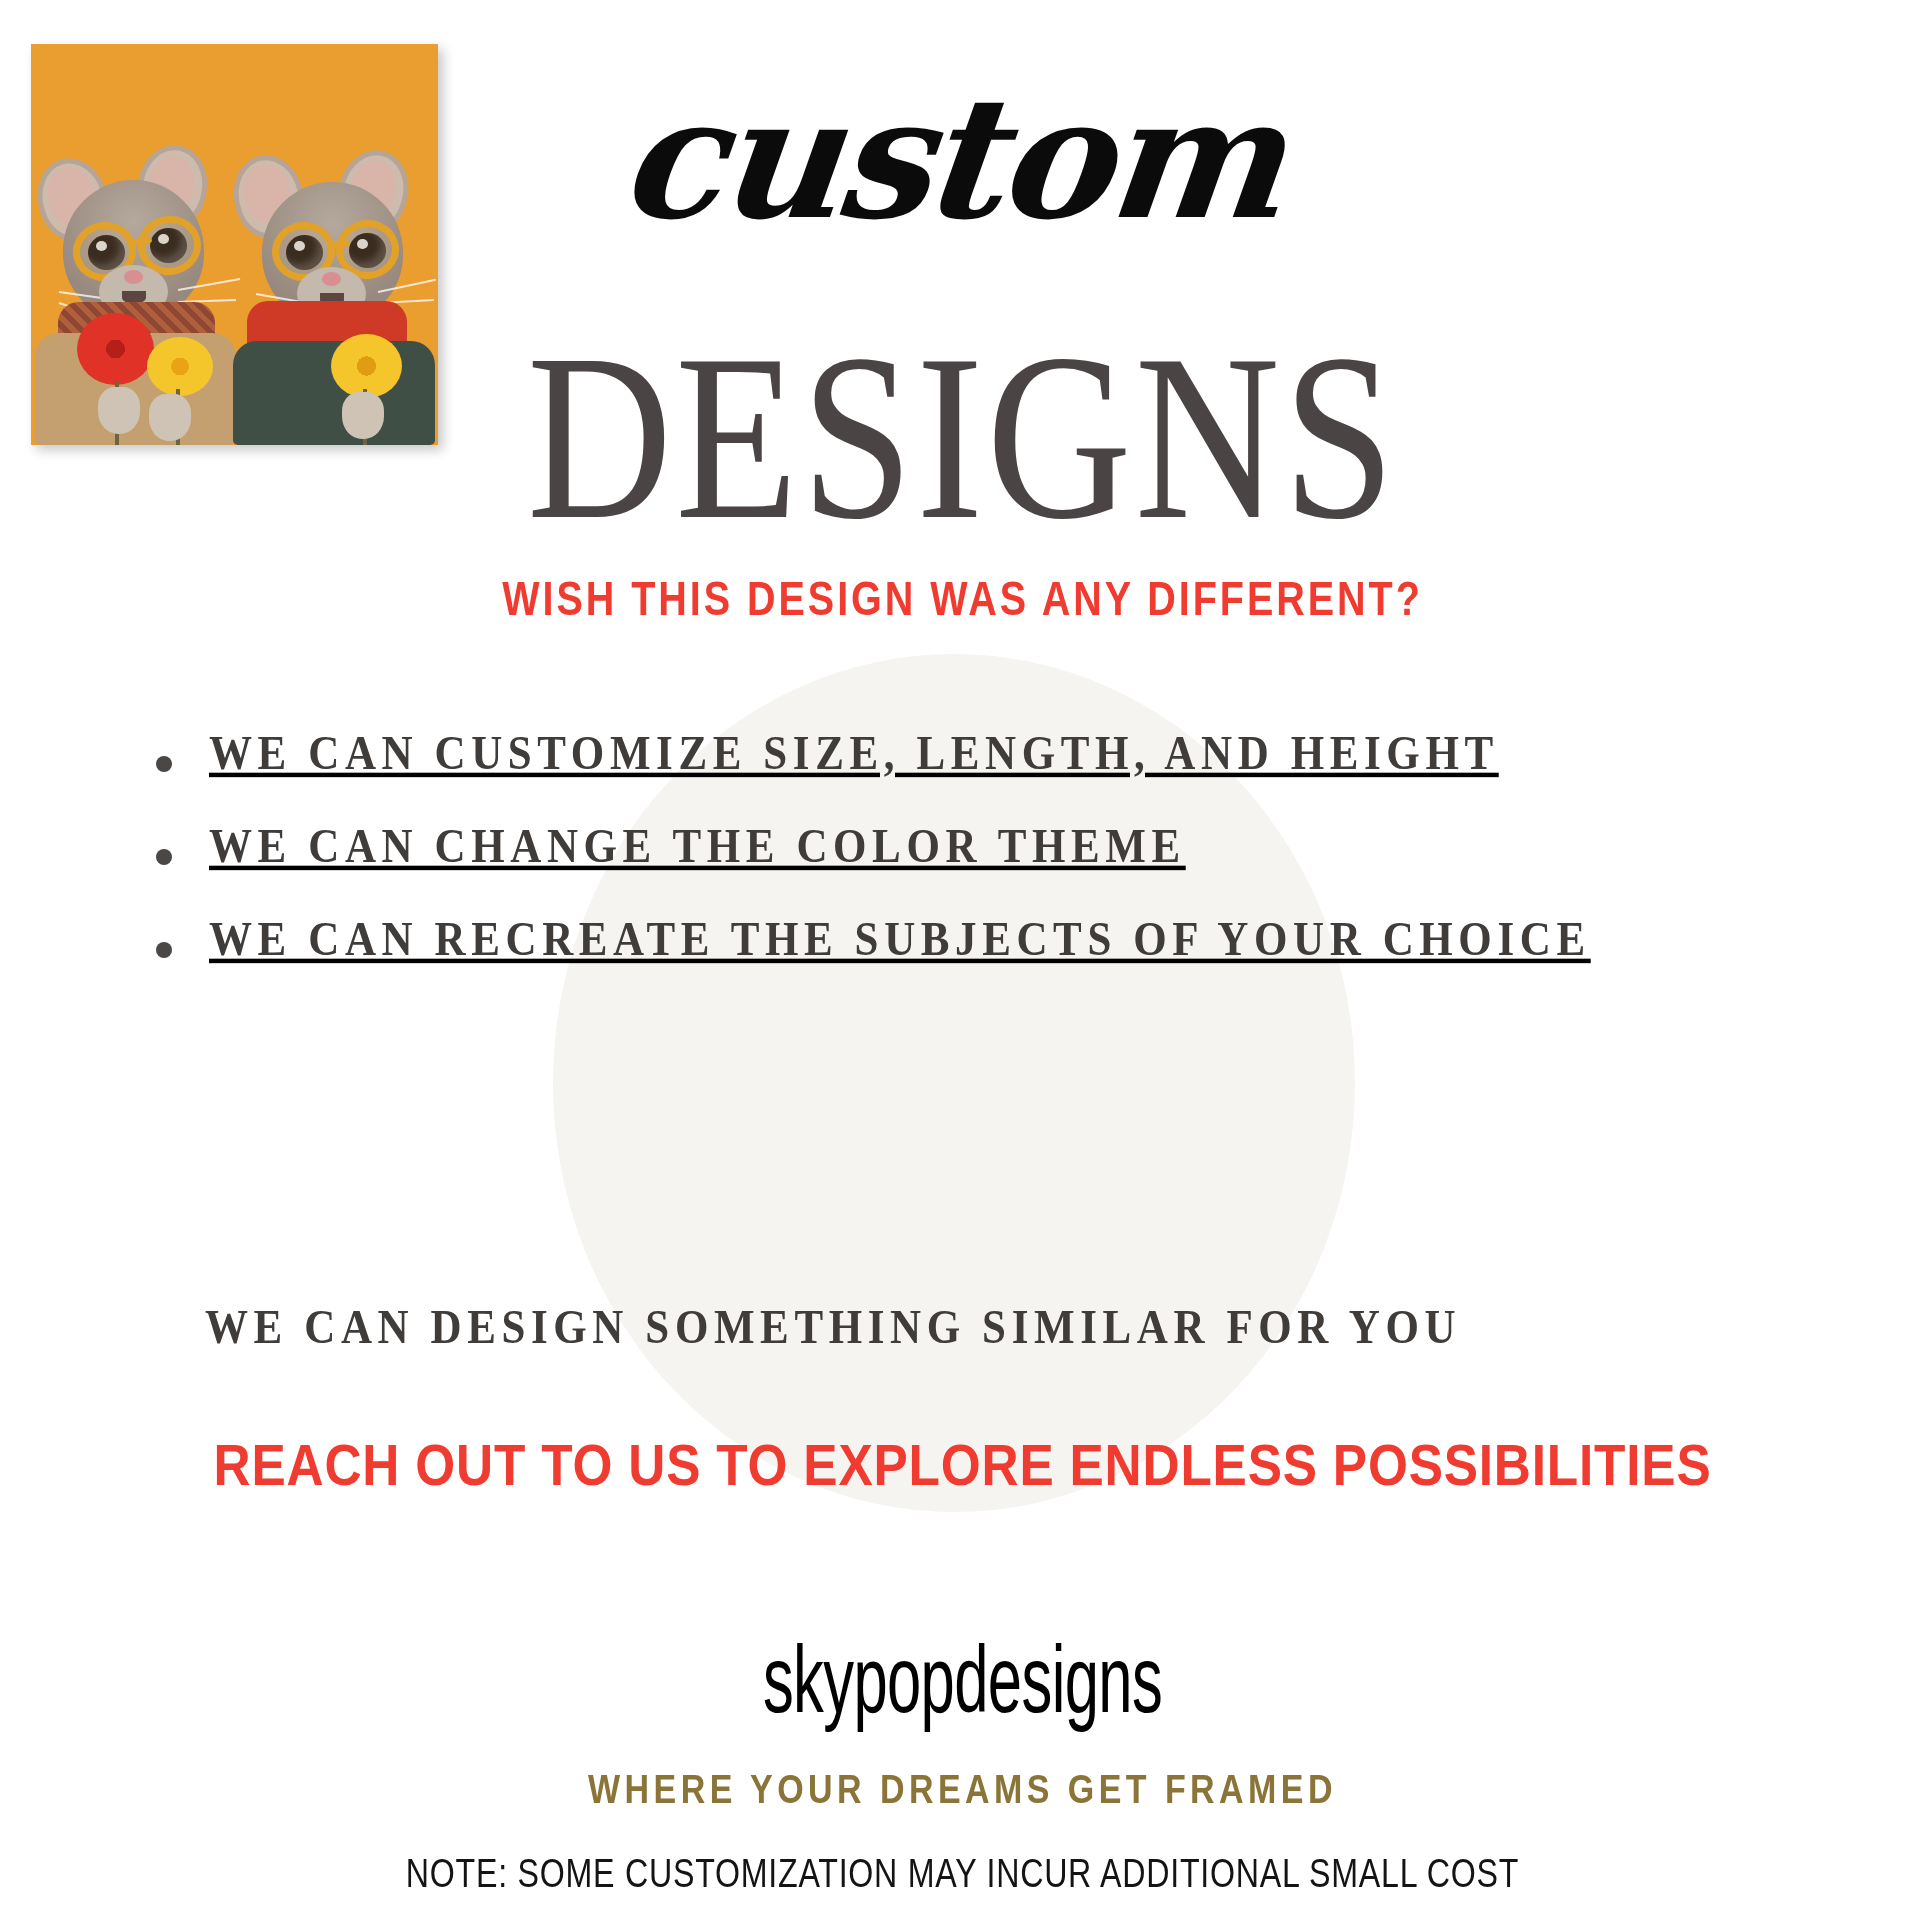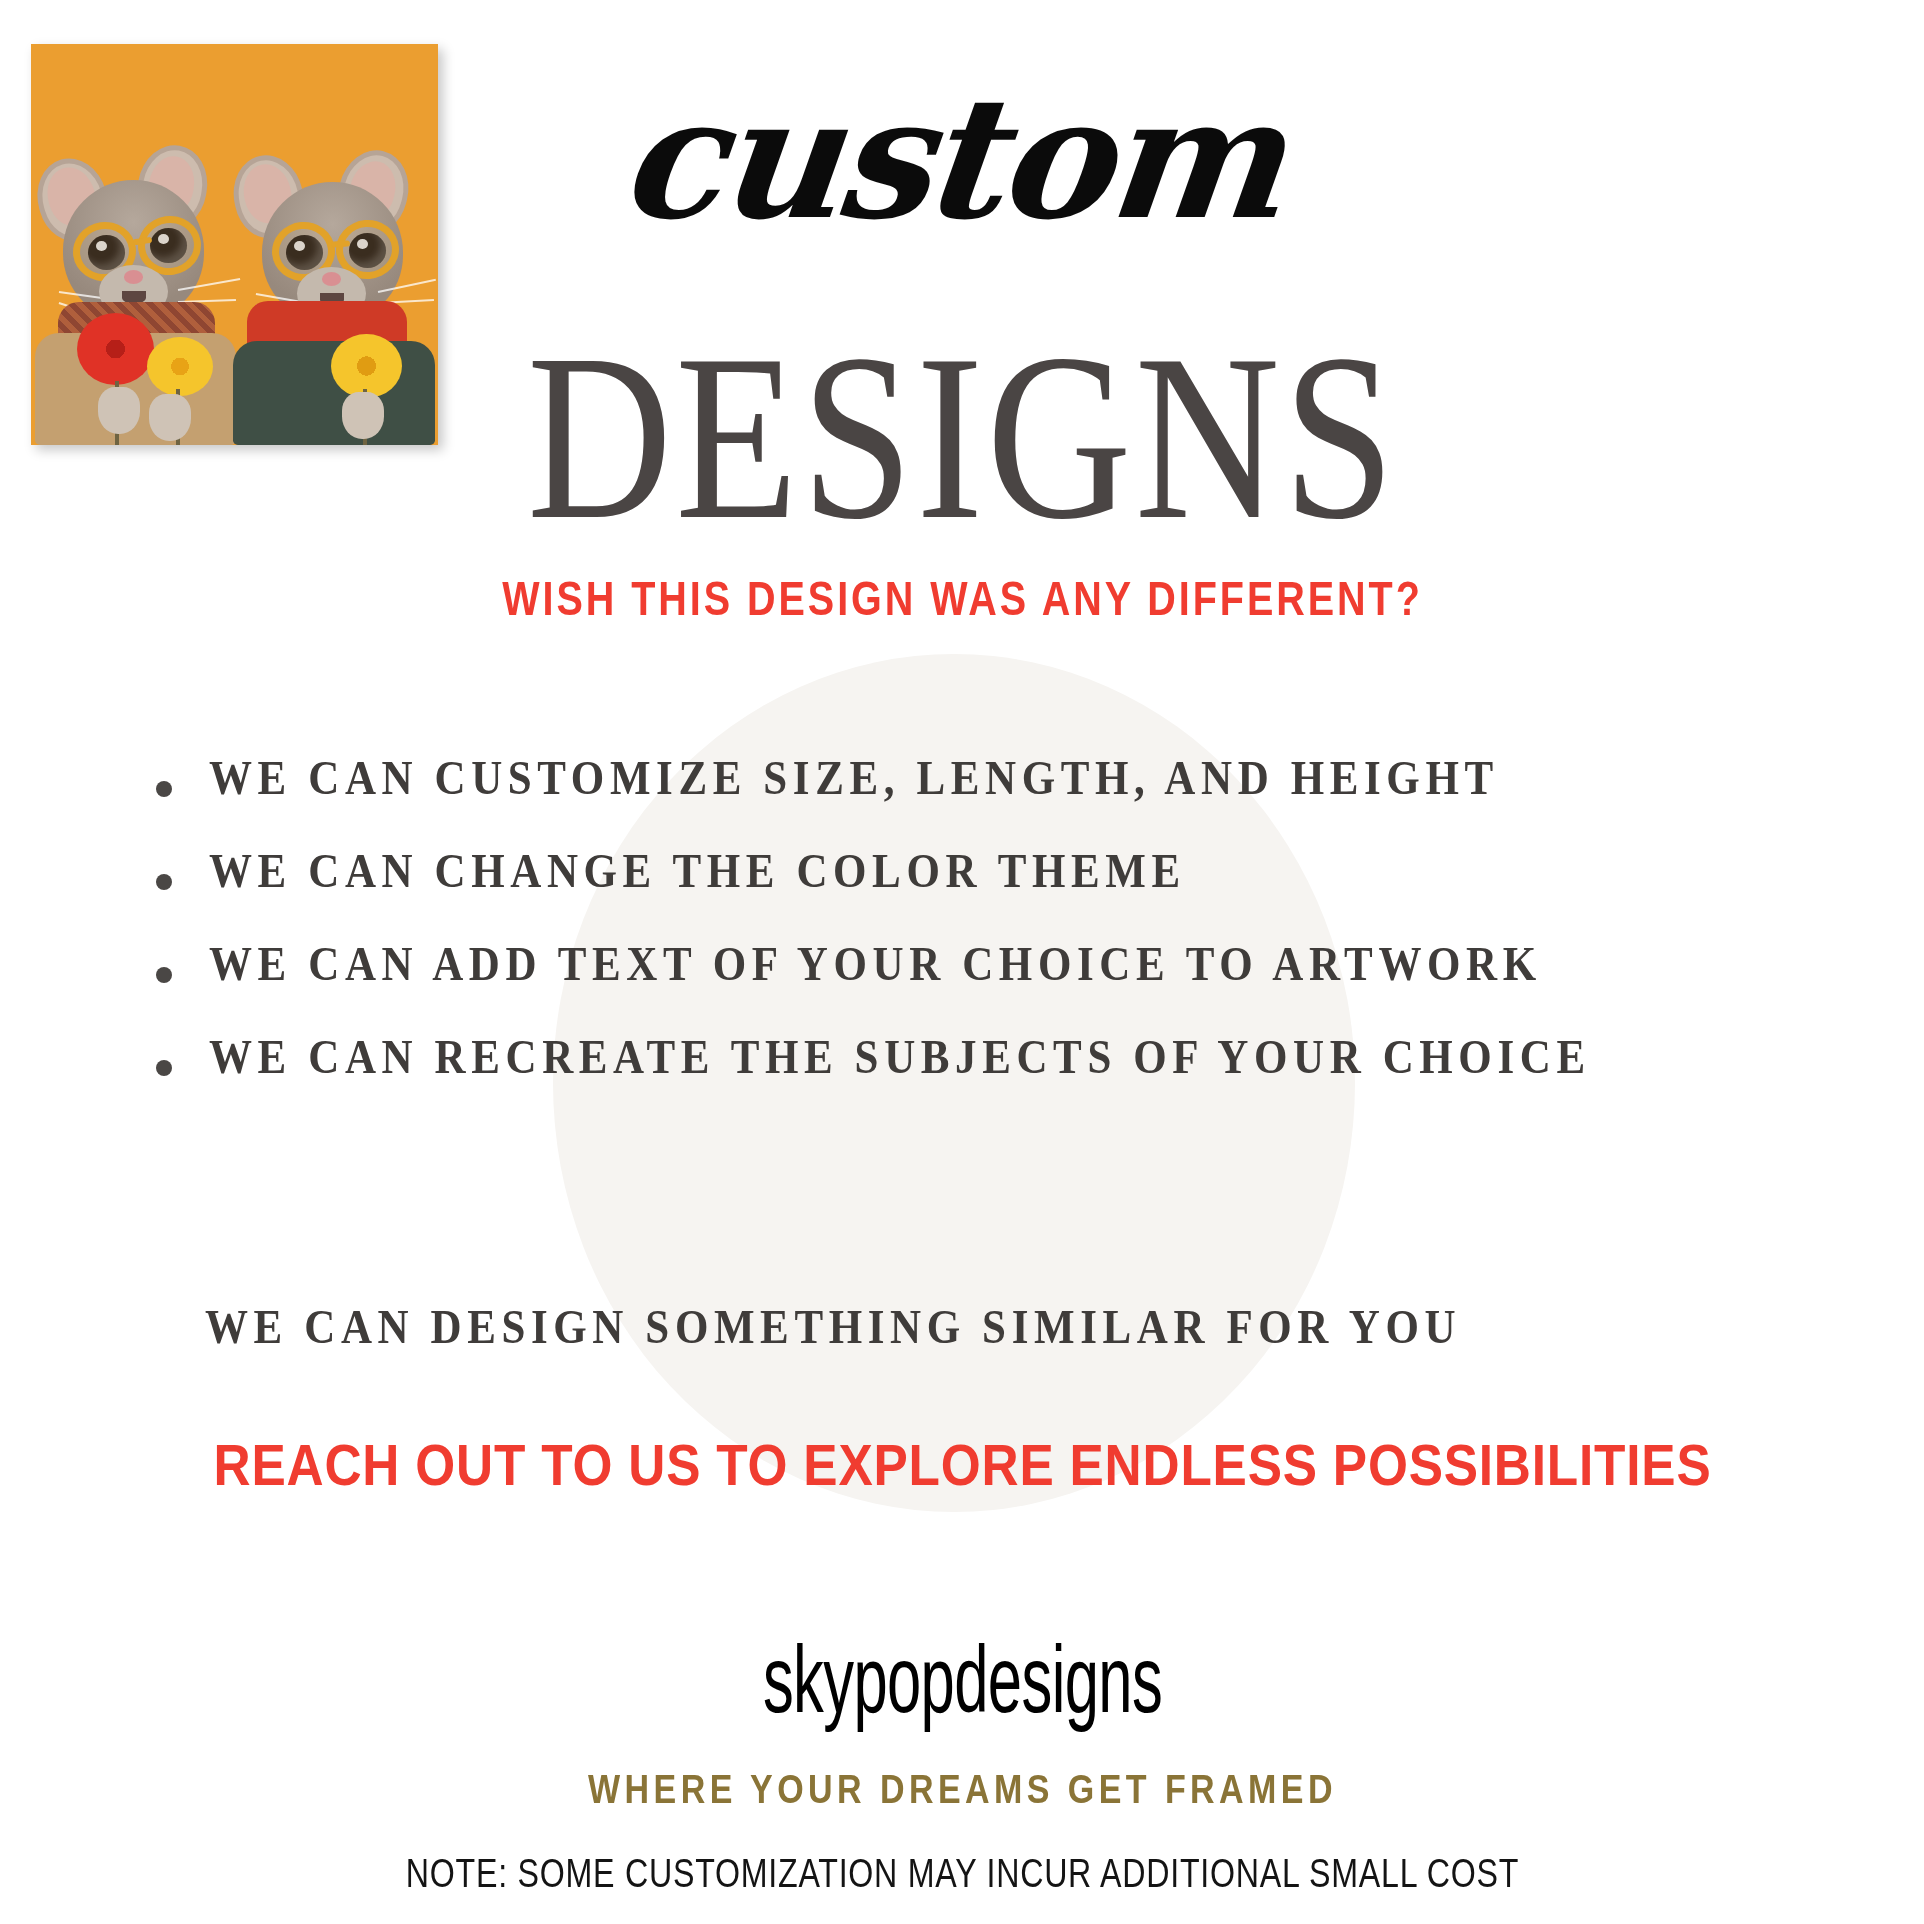--- a/index.html
+++ b/index.html
@@ -156,22 +156,23 @@
   }
 
   
   #feature-list{
     position:absolute;
     left:156px; top:704px; width:1684px;
     z-index:3;
   }
   .feature-row{
     display:flex;
-    align-items:flex-end;
+    align-items:center;
     height:93px;
+    text-decoration:underline;
   }
   .feature-bullet{
     flex:0 0 auto;
     width:16px;height:16px;
     border-radius:50%;
     background:#4a4745;
     margin-top:26px;
     margin-right:37px;
   }
   .feature-text{
@@ -331,24 +332,20 @@
   <div class="feature-row">
     <span class="feature-bullet"></span>
     <span class="feature-text">WE CAN CUSTOMIZE SIZE, LENGTH, AND HEIGHT</span>
   </div>
   <div class="feature-row">
     <span class="feature-bullet"></span>
     <span class="feature-text">WE CAN CHANGE THE COLOR THEME</span>
   </div>
   <div class="feature-row">
     <span class="feature-bullet"></span>
-    <span class="feature-text">WE CAN ADD TEXT OF YOUR CHOICE TO ARTWORK</span>
-  </div>
-  <div class="feature-row">
-    <span class="feature-bullet"></span>
     <span class="feature-text">WE CAN RECREATE THE SUBJECTS OF YOUR CHOICE</span>
   </div>
 </div>
 
 <div id="feature-continuation">WE CAN DESIGN SOMETHING SIMILAR FOR YOU</div>
 
 <div id="cta-text">REACH OUT TO US TO EXPLORE ENDLESS POSSIBILITIES</div>
 
 <div id="brand-name">skypopdesigns</div>
 <div id="brand-tagline">WHERE YOUR DREAMS GET FRAMED</div>

